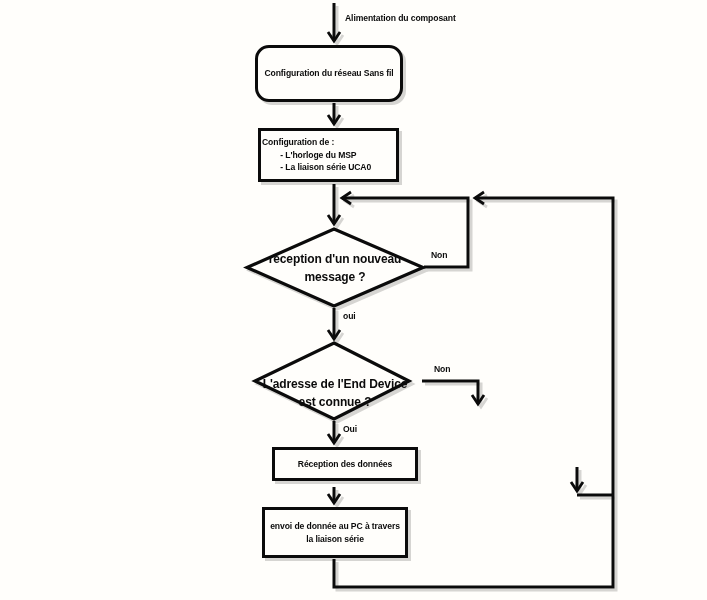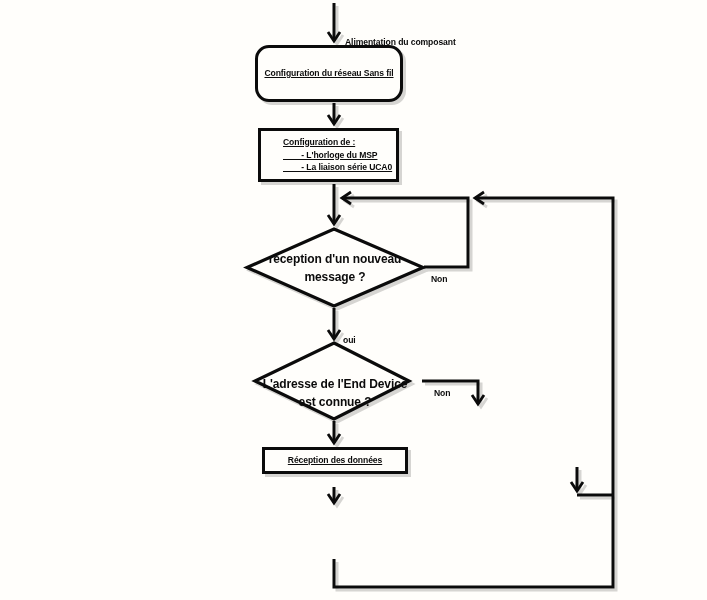--- a/index.html
+++ b/index.html
@@ -24,34 +24,32 @@
   .lines path,.lines polygon{stroke:var(--line);}
   .lines polygon{fill:var(--bg);}
   .node{
     position:absolute;box-sizing:border-box;
     border:3px solid var(--line);
     background:var(--bg);
     display:flex;align-items:center;justify-content:center;
     text-align:center;font-weight:bold;font-size:8.6px;line-height:1.5;
     box-shadow:3px 3px 0 rgba(0,0,0,0.16);
     letter-spacing:-0.1px;
-    text-decoration:underline;
   }
   .rounded{border-radius:14px;border-width:3.5px;}
-  .pre{white-space:pre;justify-content:flex-start;text-align:left;padding-left:22px;}
+  .pre{white-space:pre;justify-content:flex-start;text-align:left;padding-left:1px;}
   .preline{white-space:pre-line;}
   .dtext{
     position:absolute;display:flex;align-items:center;justify-content:center;
     text-align:center;font-weight:bold;font-size:12px;line-height:1.5;
     letter-spacing:-0.1px;
   }
   .label{
     position:absolute;font-weight:bold;font-size:8.6px;white-space:nowrap;
     letter-spacing:-0.1px;
-    margin-top:24px;
   }
 </style>
 </head>
 <body>
 
 <div class="canvas">
 
   <svg class="lines" width="707" height="600" viewBox="0 0 707 600">
     <defs>
       <marker id="ah" markerUnits="userSpaceOnUse" markerWidth="14" markerHeight="16" refX="11" refY="8" orient="auto">
@@ -90,16 +88,18 @@
   <div class="label" style="left:343px;top:311px">oui</div>
 
   <div class="dtext preline" style="left:259px;top:376px;width:152px;height:34px">L'adresse de l'End Device
 est connue ?</div>
 
   <div class="label" style="left:434px;top:364px">Non</div>
 
   <div class="label" style="left:343px;top:424px">Oui</div>
 
 
-  <div class="node" style="left:262px;top:447px;width:146px;height:27px">Réception des données</div>
+  <div class="node" style="left:272px;top:447px;width:146px;height:34px">Réception des données</div>
 
+  <div class="node preline" style="left:262px;top:507px;width:146px;height:51px">envoi de donnée au PC à travers
+la liaison série</div>
 
 </div>
 
 </body></html>

